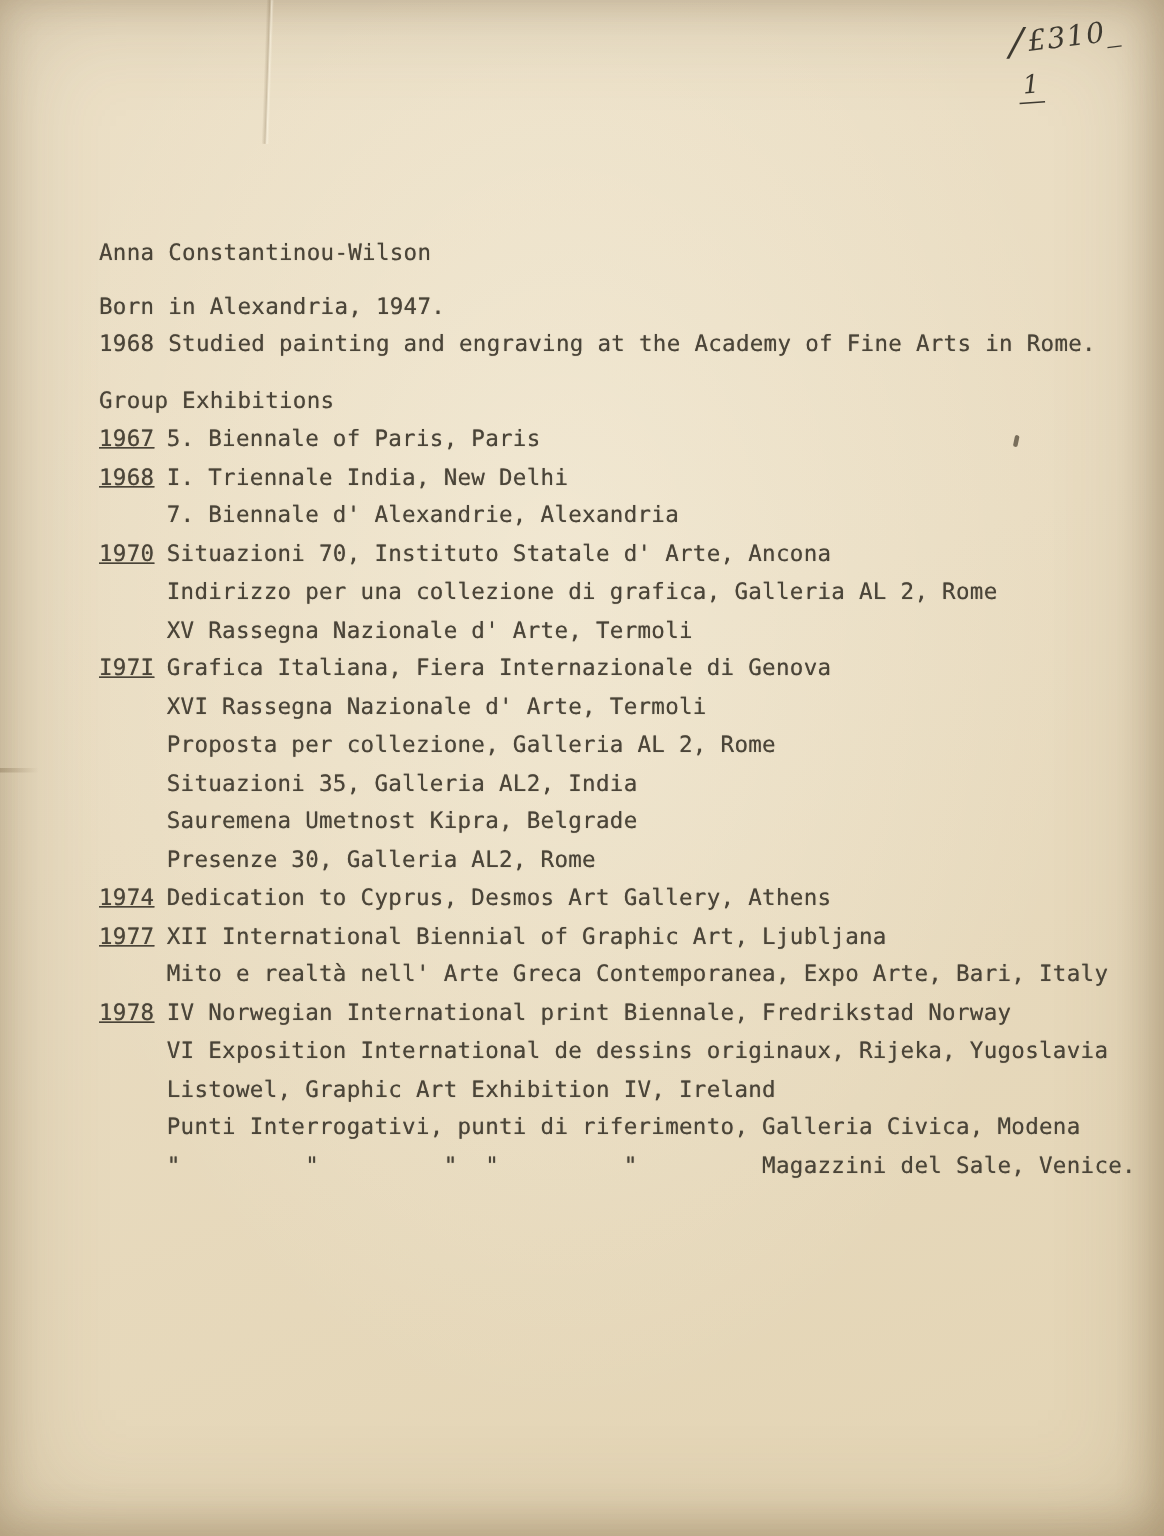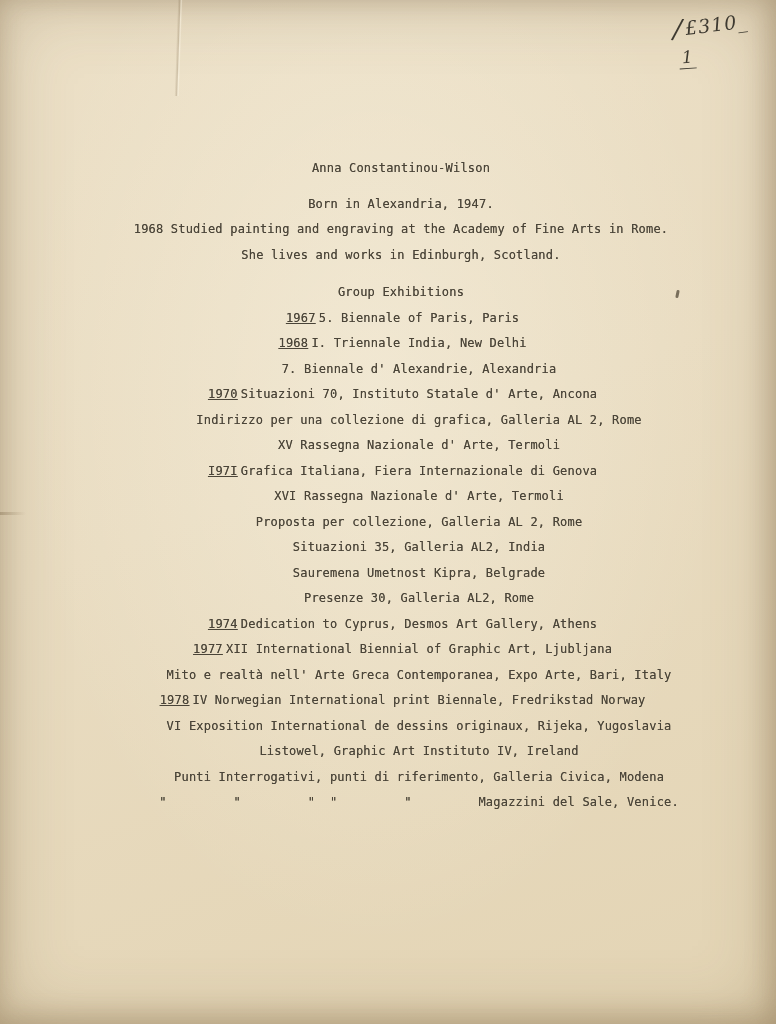--- a/index.html
+++ b/index.html
@@ -64,24 +64,23 @@
     margin-top:9px;margin-right:52px;
     border-bottom:1px solid var(--pen);
     display:inline-block;
     padding:0 3px 1px 3px;
     transform:rotate(-4deg);
   }
   
   .content{
     position:absolute;left:66px;top:156px;right:40px;
     color:var(--ink);
-    font-size:12px;
+    font-size:15px;
     letter-spacing:0.2px;
     text-shadow:0 0 0.5px rgba(74,68,56,0.7);
-    text-align:center;
   }
   .line{
     line-height:25.5px;
     white-space:pre;
   }
   .artist-name{margin-bottom:10px;}
   .section{margin-top:12px;}
   .section + .section{margin-top:30px;}
   .entry .year{
     display:inline-block;
@@ -102,21 +101,20 @@
 
   <div class="annotation">
     <div class="price-row"><span class="hand-mark">∕</span><span>£310_</span></div>
     <div><span class="hand-number">1</span></div>
   </div>
 
   <div class="content">
     <p class="line artist-name">Anna Constantinou-Wilson</p>
     <p class="line">Born in Alexandria, 1947.</p>
     <p class="line">1968 Studied painting and engraving at the Academy of Fine Arts in Rome.</p>
-    <p class="line">She lives and works in Edinburgh, Scotland.</p>
 
     <div id="sections">
   <div class="section">
     <p class="line section-title">Group Exhibitions</p>
     <div class="entries">
   <p class="line entry"><span class="year">1967</span><span class="etext">5. Biennale of Paris, Paris</span></p>
 
   <p class="line entry"><span class="year">1968</span><span class="etext">I. Triennale India, New Delhi</span></p>
 
   <p class="line entry"><span class="year"></span><span class="etext">7. Biennale d' Alexandrie, Alexandria</span></p>
@@ -143,21 +141,21 @@
   <p class="line entry"><span class="year">1974</span><span class="etext">Dedication to Cyprus, Desmos Art Gallery, Athens</span></p>
 
   <p class="line entry"><span class="year">1977</span><span class="etext">XII International Biennial of Graphic Art, Ljubljana</span></p>
 
   <p class="line entry"><span class="year"></span><span class="etext">Mito e realtà nell' Arte Greca Contemporanea, Expo Arte, Bari, Italy</span></p>
 
   <p class="line entry"><span class="year">1978</span><span class="etext">IV Norwegian International print Biennale, Fredrikstad Norway</span></p>
 
   <p class="line entry"><span class="year"></span><span class="etext">VI Exposition International de dessins originaux, Rijeka, Yugoslavia</span></p>
 
-  <p class="line entry"><span class="year"></span><span class="etext">Listowel, Graphic Art Instituto IV, Ireland</span></p>
+  <p class="line entry"><span class="year"></span><span class="etext">Listowel, Graphic Art Exhibition IV, Ireland</span></p>
 
   <p class="line entry"><span class="year"></span><span class="etext">Punti Interrogativi, punti di riferimento, Galleria Civica, Modena</span></p>
 
   <p class="line entry"><span class="year"></span><span class="etext">"         "         "  "         "         Magazzini del Sale, Venice.</span></p>
 </div>
   </div>
 
 </div>
   </div>
 

